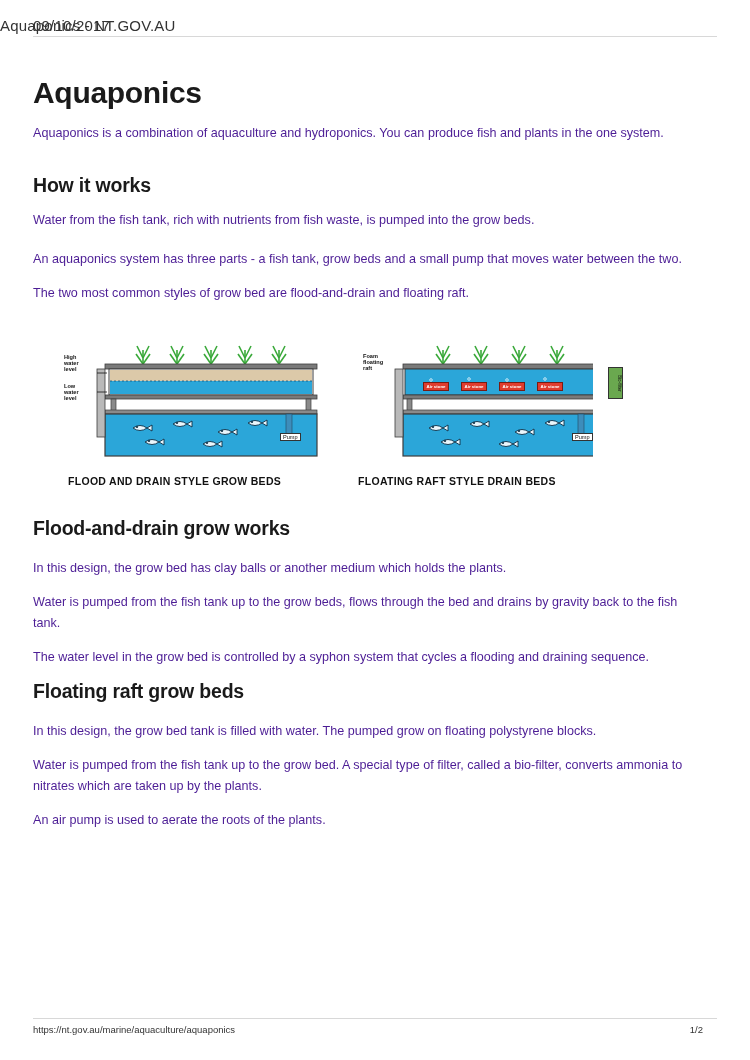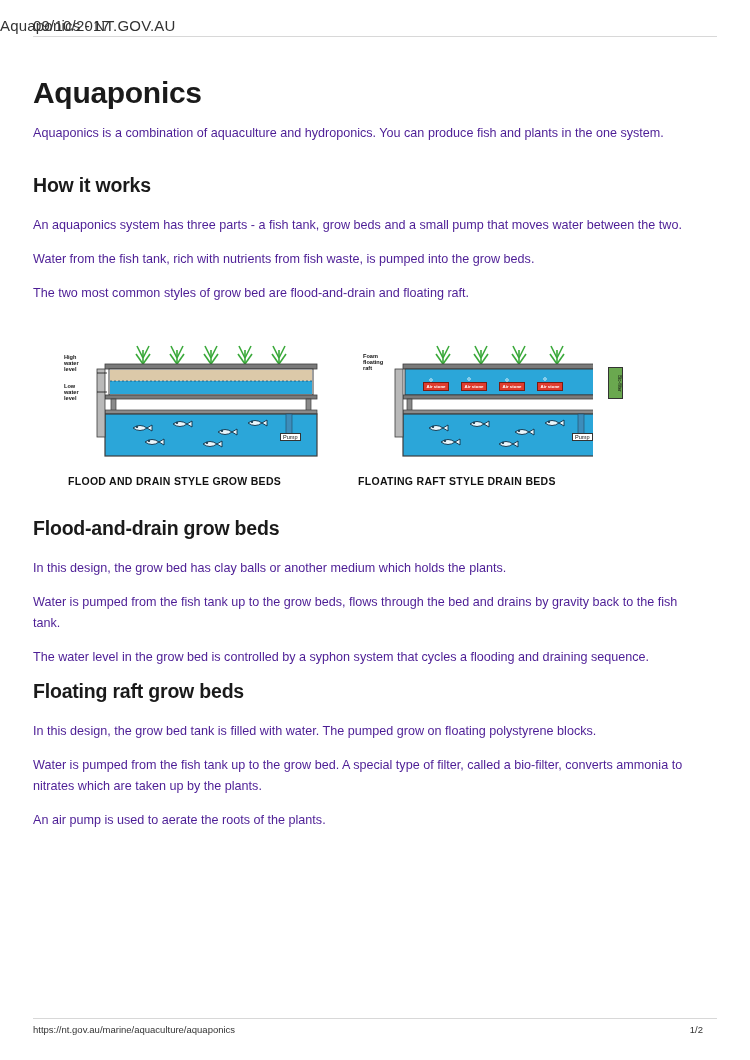--- a/index.html
+++ b/index.html
@@ -190,22 +190,22 @@
     <span class="center">Aquaponics - NT.GOV.AU</span>
   </div>
   <div class="rule-top"></div>
 
   <div class="content">
 
     <h1 class="title">Aquaponics</h1>
     <p class="body lead">Aquaponics is a combination of aquaculture and hydroponics. You can produce fish and plants in the one system.</p>
 
     <h2 class="section">How it works</h2>
+    <p class="body">Water from the fish tank, rich with nutrients from fish waste, is pumped into the grow beds.</p>
     <p class="body" style="margin-top:18px;">An aquaponics system has three parts - a fish tank, grow beds and a small pump that moves water between the two.</p>
-    <p class="body">Water from the fish tank, rich with nutrients from fish waste, is pumped into the grow beds.</p>
     <p class="body">The two most common styles of grow bed are flood-and-drain and floating raft.</p>
 
     <div class="figure">
 
       <svg class="diagram" width="560" height="150" viewBox="0 0 560 150">
 
         <g stroke="#3aa93a" stroke-width="1.6" fill="none">
           <g>
             <path d="M110 44 L110 26"></path>
               <path d="M110 34 L104 22"></path>
@@ -419,21 +419,21 @@
       <div class="pumpbox" style="left:539px; top:109px;">Pump</div>
 
       <div class="filterbox" style="left:575px; top:43px; height:30px; width:13px;">Bio-filter</div>
 
       <div class="fig-caption-row">
         <span class="fig-cap left">FLOOD AND DRAIN STYLE GROW BEDS</span>
         <span class="fig-cap right">FLOATING RAFT STYLE DRAIN BEDS</span>
       </div>
     </div>
 
-    <h2 class="section" style="margin-top:28px;">Flood-and-drain grow beds</h2>
+    <h2 class="section" style="margin-top:28px;">Flood-and-drain grow works</h2>
     <p class="body" style="margin-top:18px;">In this design, the grow bed has clay balls or another medium which holds the plants.</p>
     <p class="body">Water is pumped from the fish tank up to the grow beds, flows through the bed and drains by gravity back to the fish tank.</p>
     <p class="body">The water level in the grow bed is controlled by a syphon system that cycles a flooding and draining sequence.</p>
 
     <h2 class="section" style="margin-top:12px;">Floating raft grow beds</h2>
     <p class="body" style="margin-top:18px;">In this design, the grow bed tank is filled with water. The pumped grow on floating polystyrene blocks.</p>
     <p class="body">Water is pumped from the fish tank up to the grow bed. A special type of filter, called a bio-filter, converts ammonia to nitrates which are taken up by the plants.</p>
     <p class="body">An air pump is used to aerate the roots of the plants.</p>
 
   </div>

